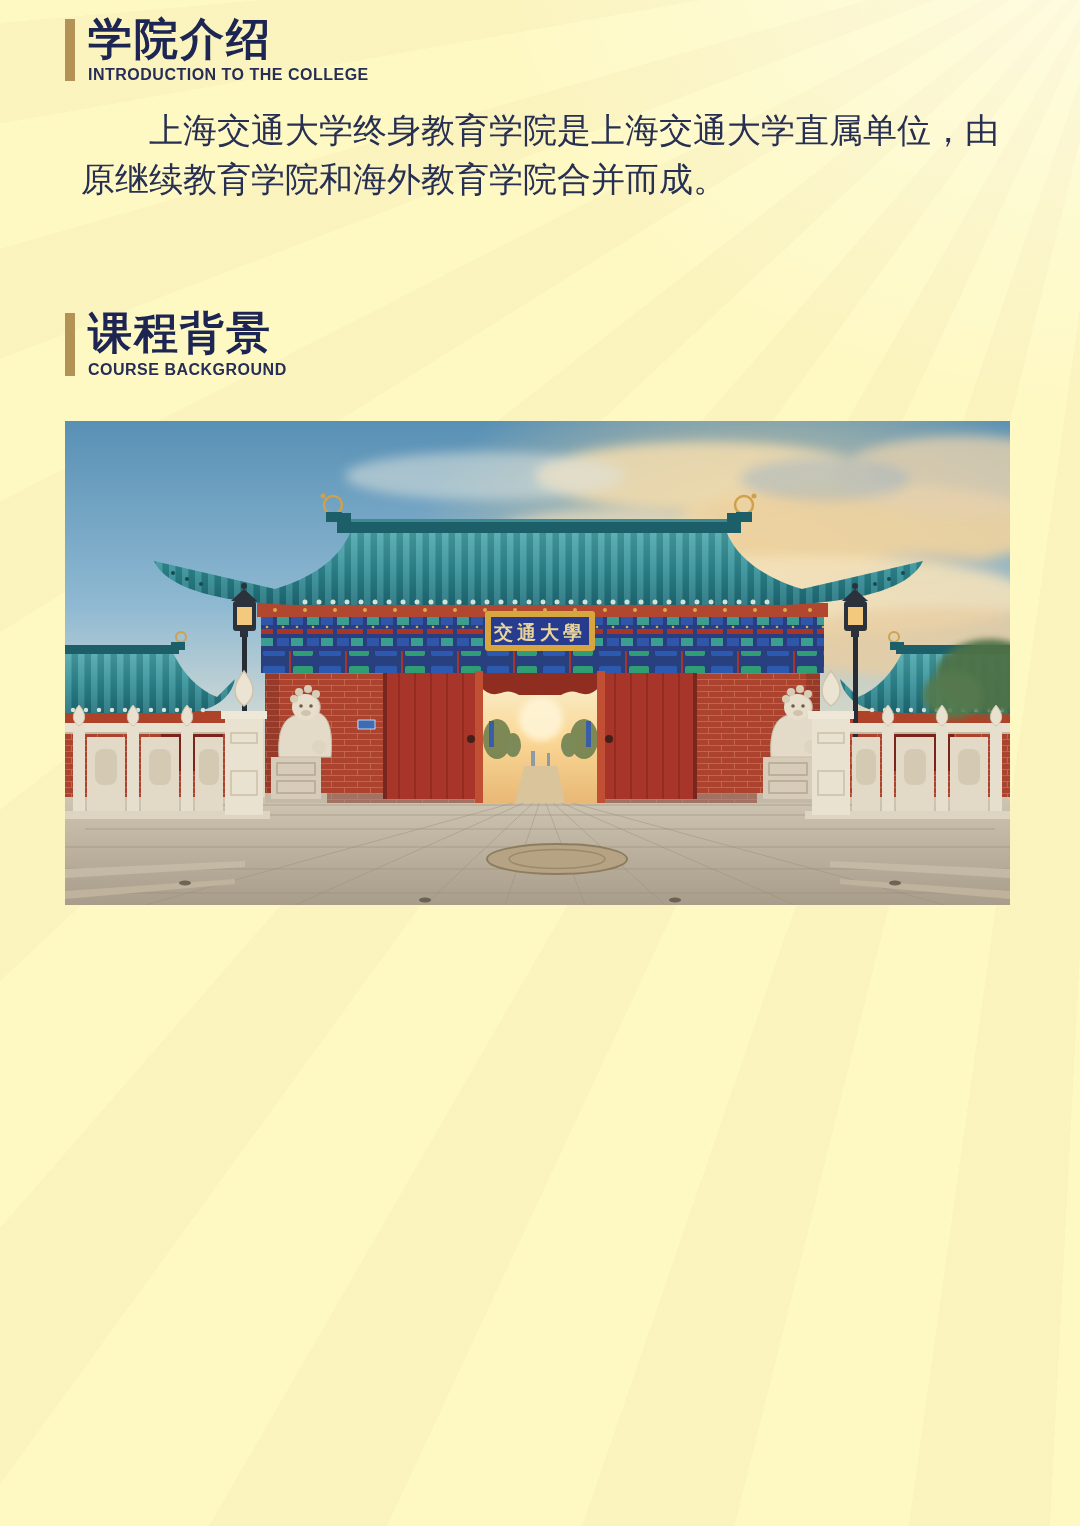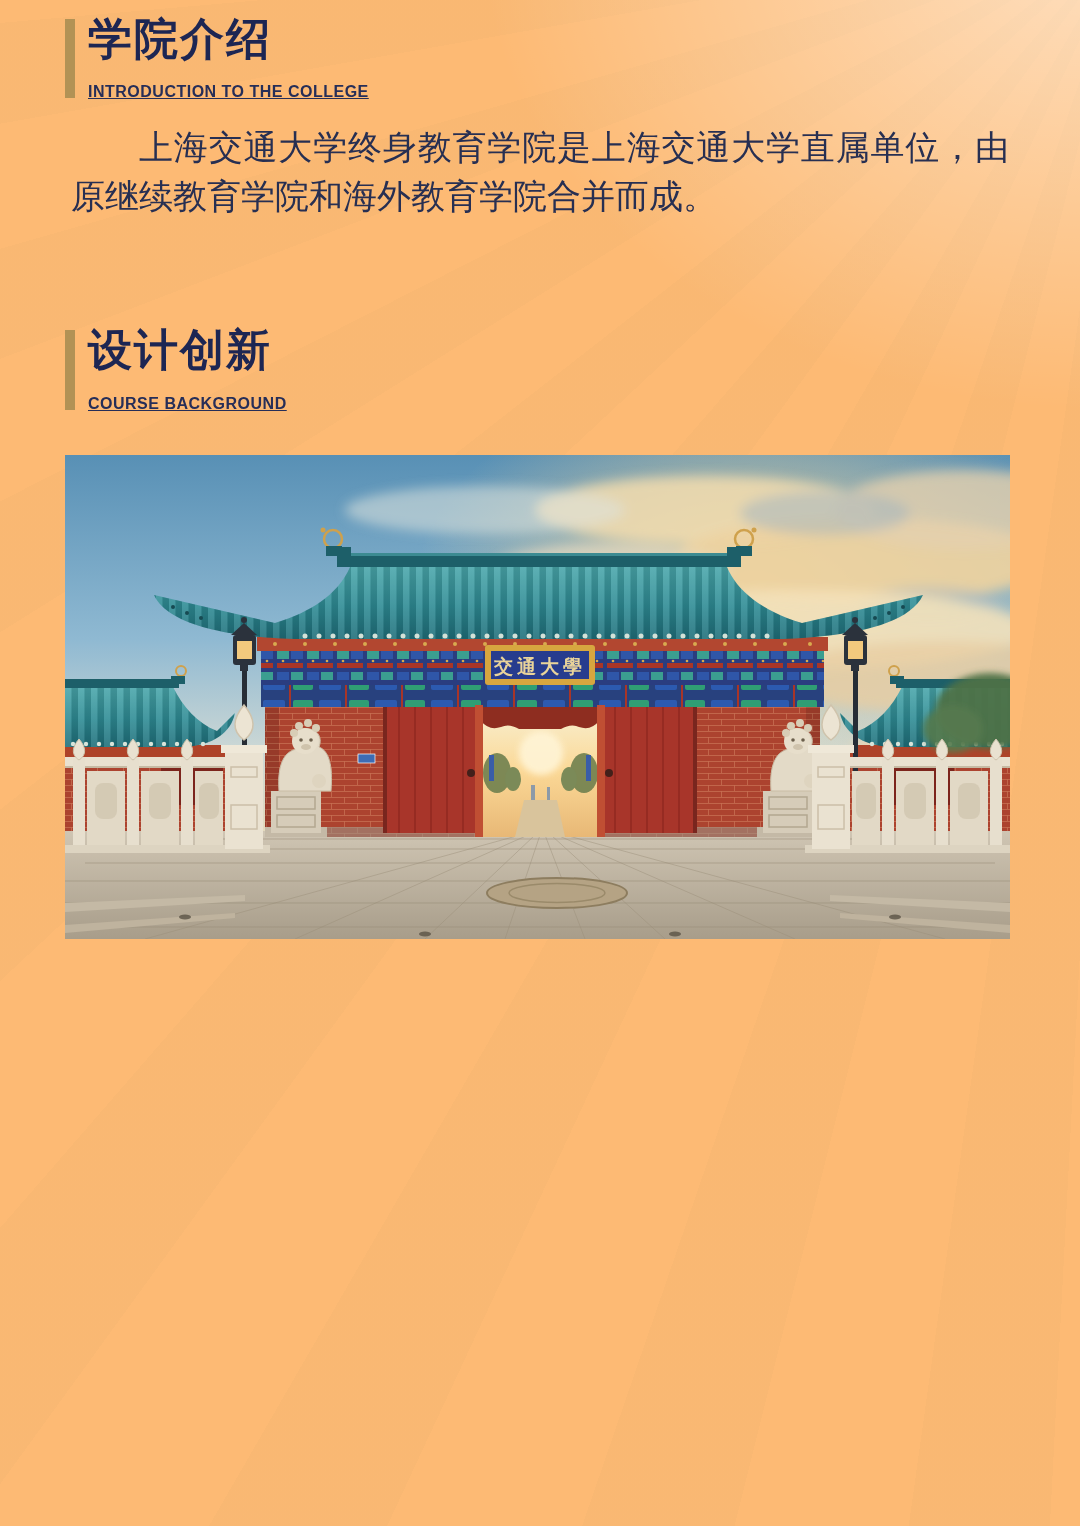--- a/index.html
+++ b/index.html
@@ -1,30 +1,30 @@
 <!DOCTYPE html>
 <html><head>
 <meta charset="utf-8">
 <style>
   * { box-sizing: border-box; }
   html,body { margin:0; padding:0; }
   body { font-family:"Liberation Sans", sans-serif; }
-  .page { position:relative; width:1080px; height:1526px; background:#fdba74; overflow:hidden; }
+  .page { position:relative; width:1080px; height:1526px; background:#fef9c3; overflow:hidden; }
   .rays { position:absolute; inset:0; pointer-events:none;
     background:
       radial-gradient(1000px 760px at 102% -4%, rgba(255,255,255,0.55), rgba(255,255,255,0) 62%),
       repeating-conic-gradient(from 150deg at 105% -5%, rgba(182,150,93,0.055) 0deg 5deg, rgba(255,255,255,0) 5deg 11deg);
   }
   .content { position:relative; padding:14px 65px 0 65px; }
   .section-header { display:flex; align-items:stretch; }
   .accent-bar { width:10px; background:#b29255; margin:5px 13px 3px 0; }
   .title-zh { font-size:44px; font-weight:900; color:#1d2653; line-height:1.12; letter-spacing:2px; }
-  .title-en { font-size:16px; font-weight:700; color:#262e58; letter-spacing:0.5px; margin-top:20px;text-decoration:underline; }
+  .title-en { font-size:16px; font-weight:700; color:#262e58; letter-spacing:0.5px; margin-top:3px; }
   .body-copy { margin-top:22px; font-size:34px; line-height:49px; color:#272f52; text-align:justify; text-justify:inter-character; }
-  .body-copy p { margin:6px; text-indent:2em; word-break:break-all; }
+  .body-copy p { margin:16px; text-indent:2em; word-break:break-all; }
   .course-section { margin-top:104px; }
   .photo-frame { margin-top:42px; width:945px; height:484px; line-height:0; }
   .photo-frame svg { display:block; }
 </style>
 </head>
 <body>
 
 <div class="page">
   <div class="rays"></div>
 
@@ -40,21 +40,21 @@
       </div>
       <div class="body-copy">
         <p>上海交通大学终身教育学院是上海交通大学直属单位，由原继续教育学院和海外教育学院合并而成。</p>
       </div>
     </section>
 
     <section class="course-section">
       <div class="section-header">
         <div class="accent-bar"></div>
         <div>
-          <div class="title-zh">设计创新</div>
+          <div class="title-zh">课程背景</div>
           <div class="title-en">COURSE BACKGROUND</div>
         </div>
       </div>
 
       <div class="photo-frame">
         <svg width="945" height="484" viewBox="0 0 945 484" xmlns="http://www.w3.org/2000/svg">
           <defs>
             <linearGradient id="skyV" x1="0" y1="0" x2="0" y2="1">
               <stop offset="0" stop-color="#5890b5"></stop>
                 <stop offset="0.38" stop-color="#8fb9d2"></stop>

